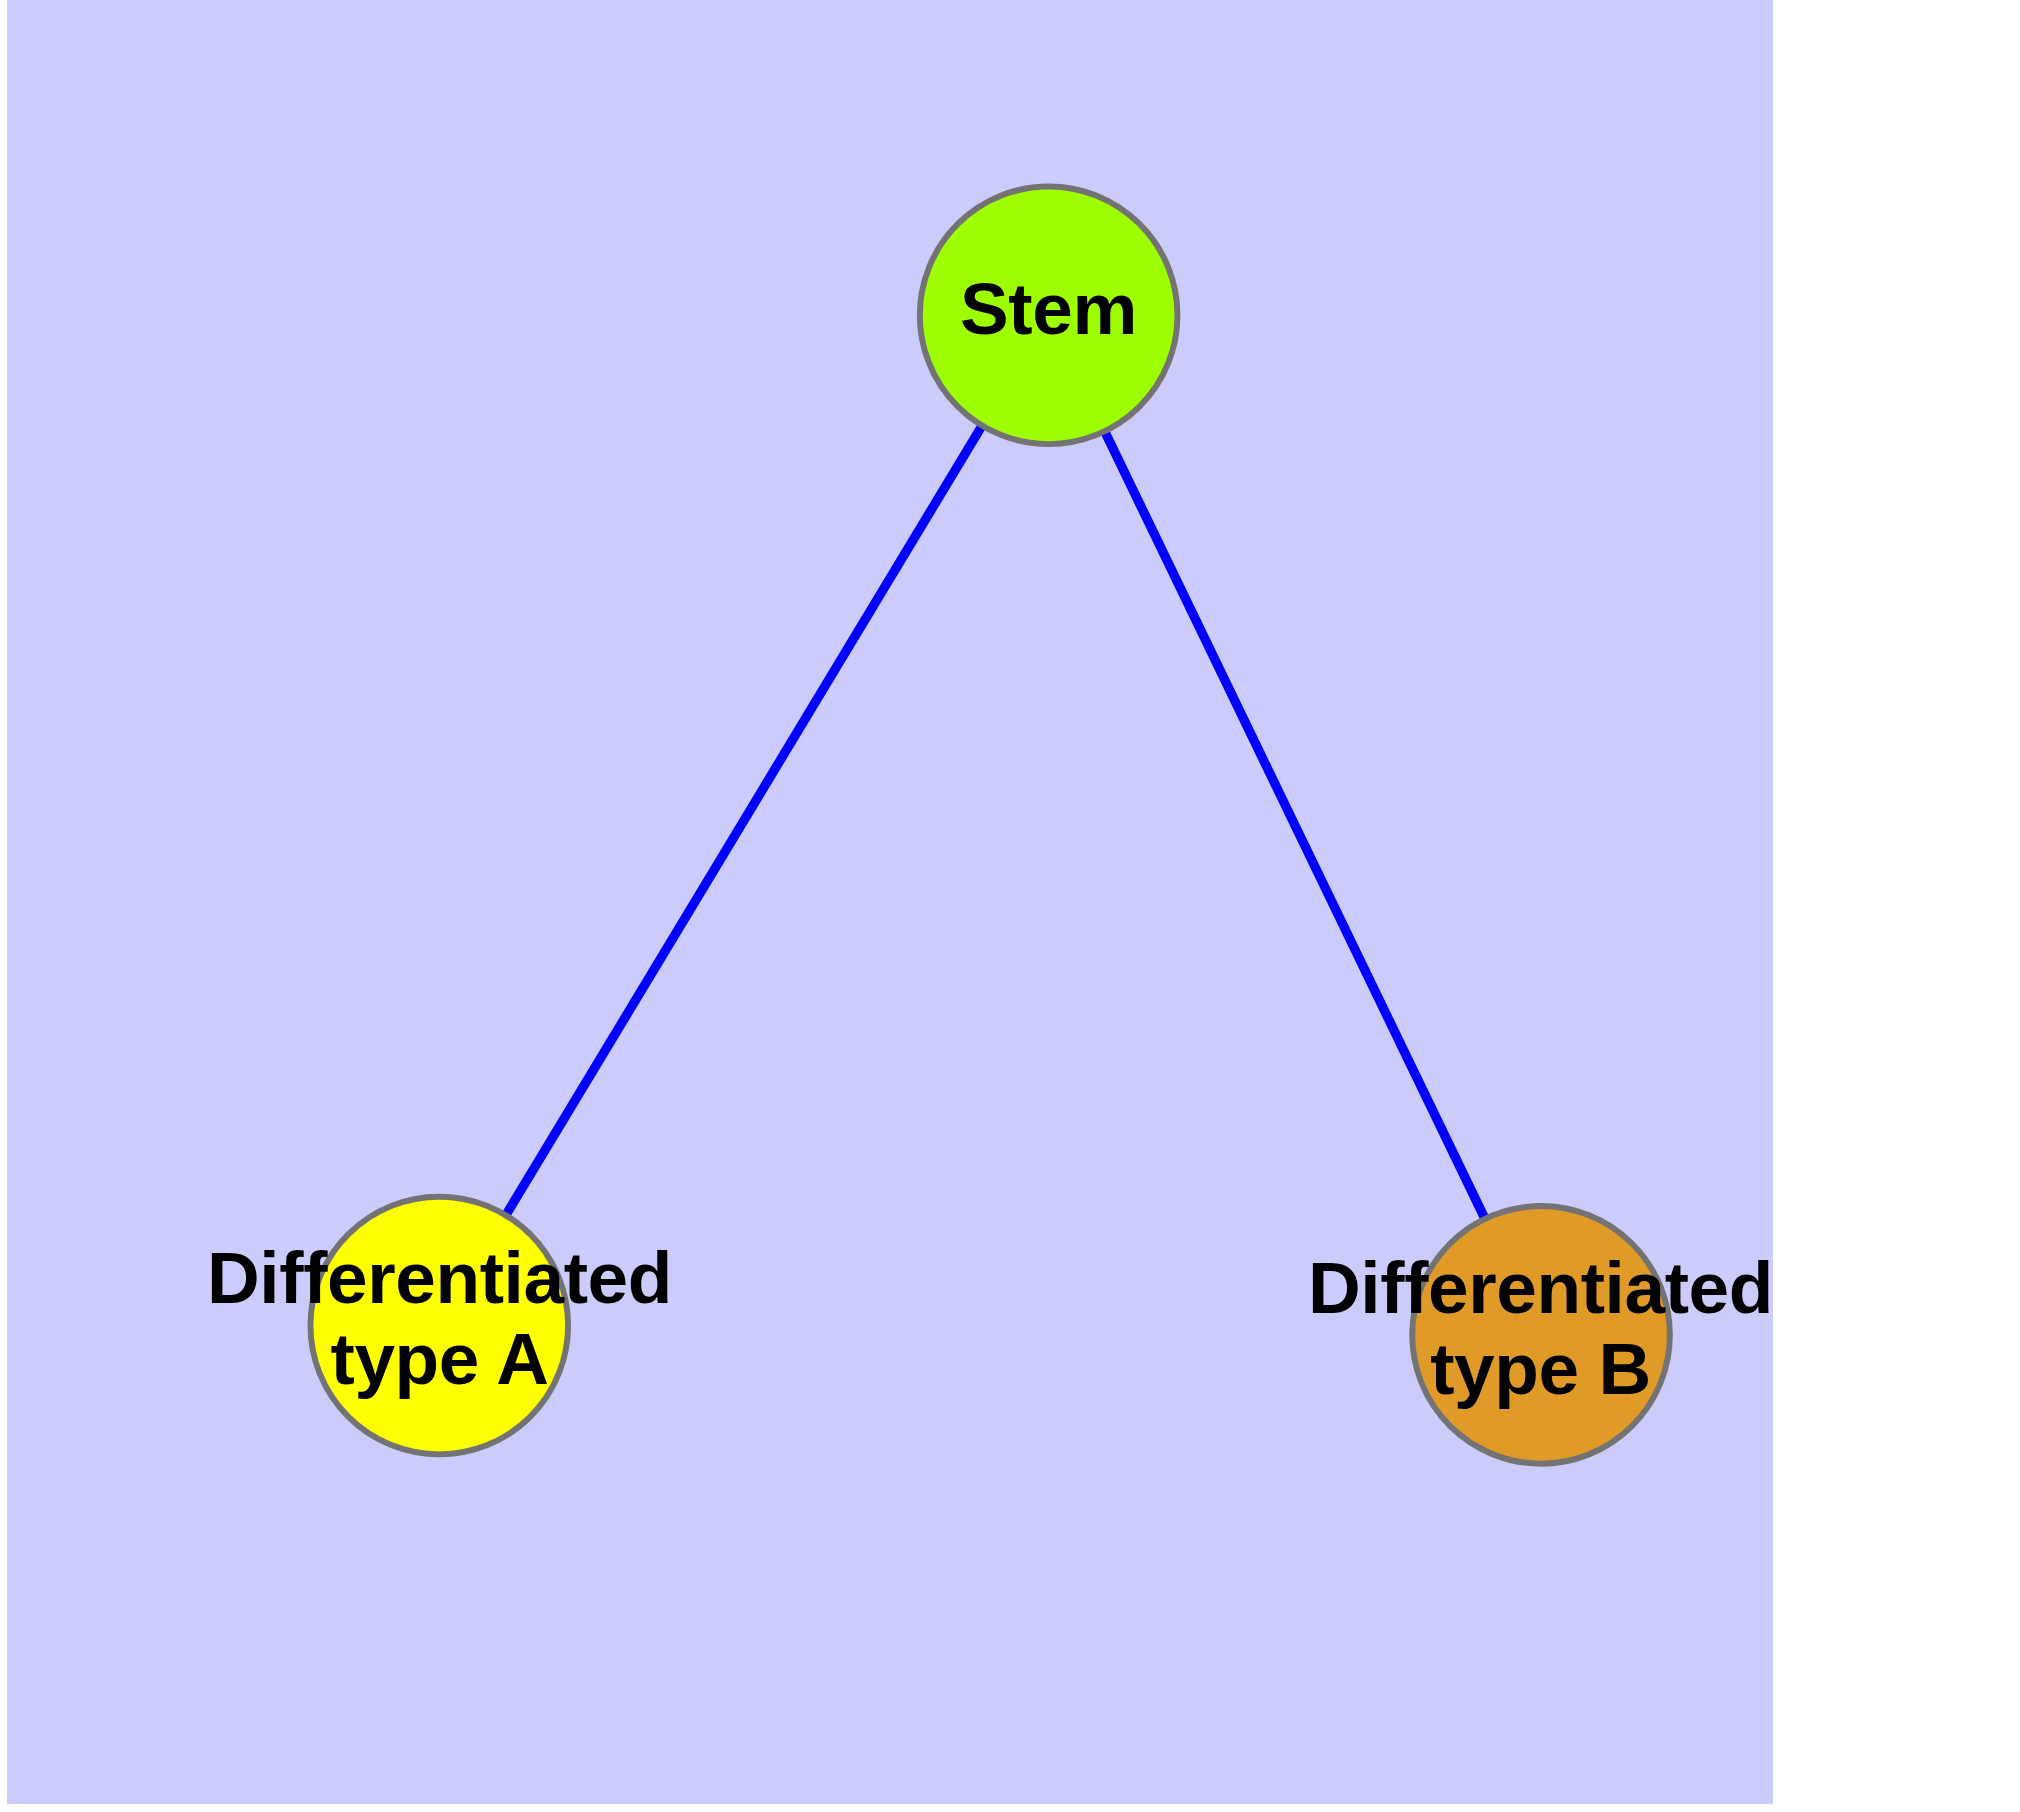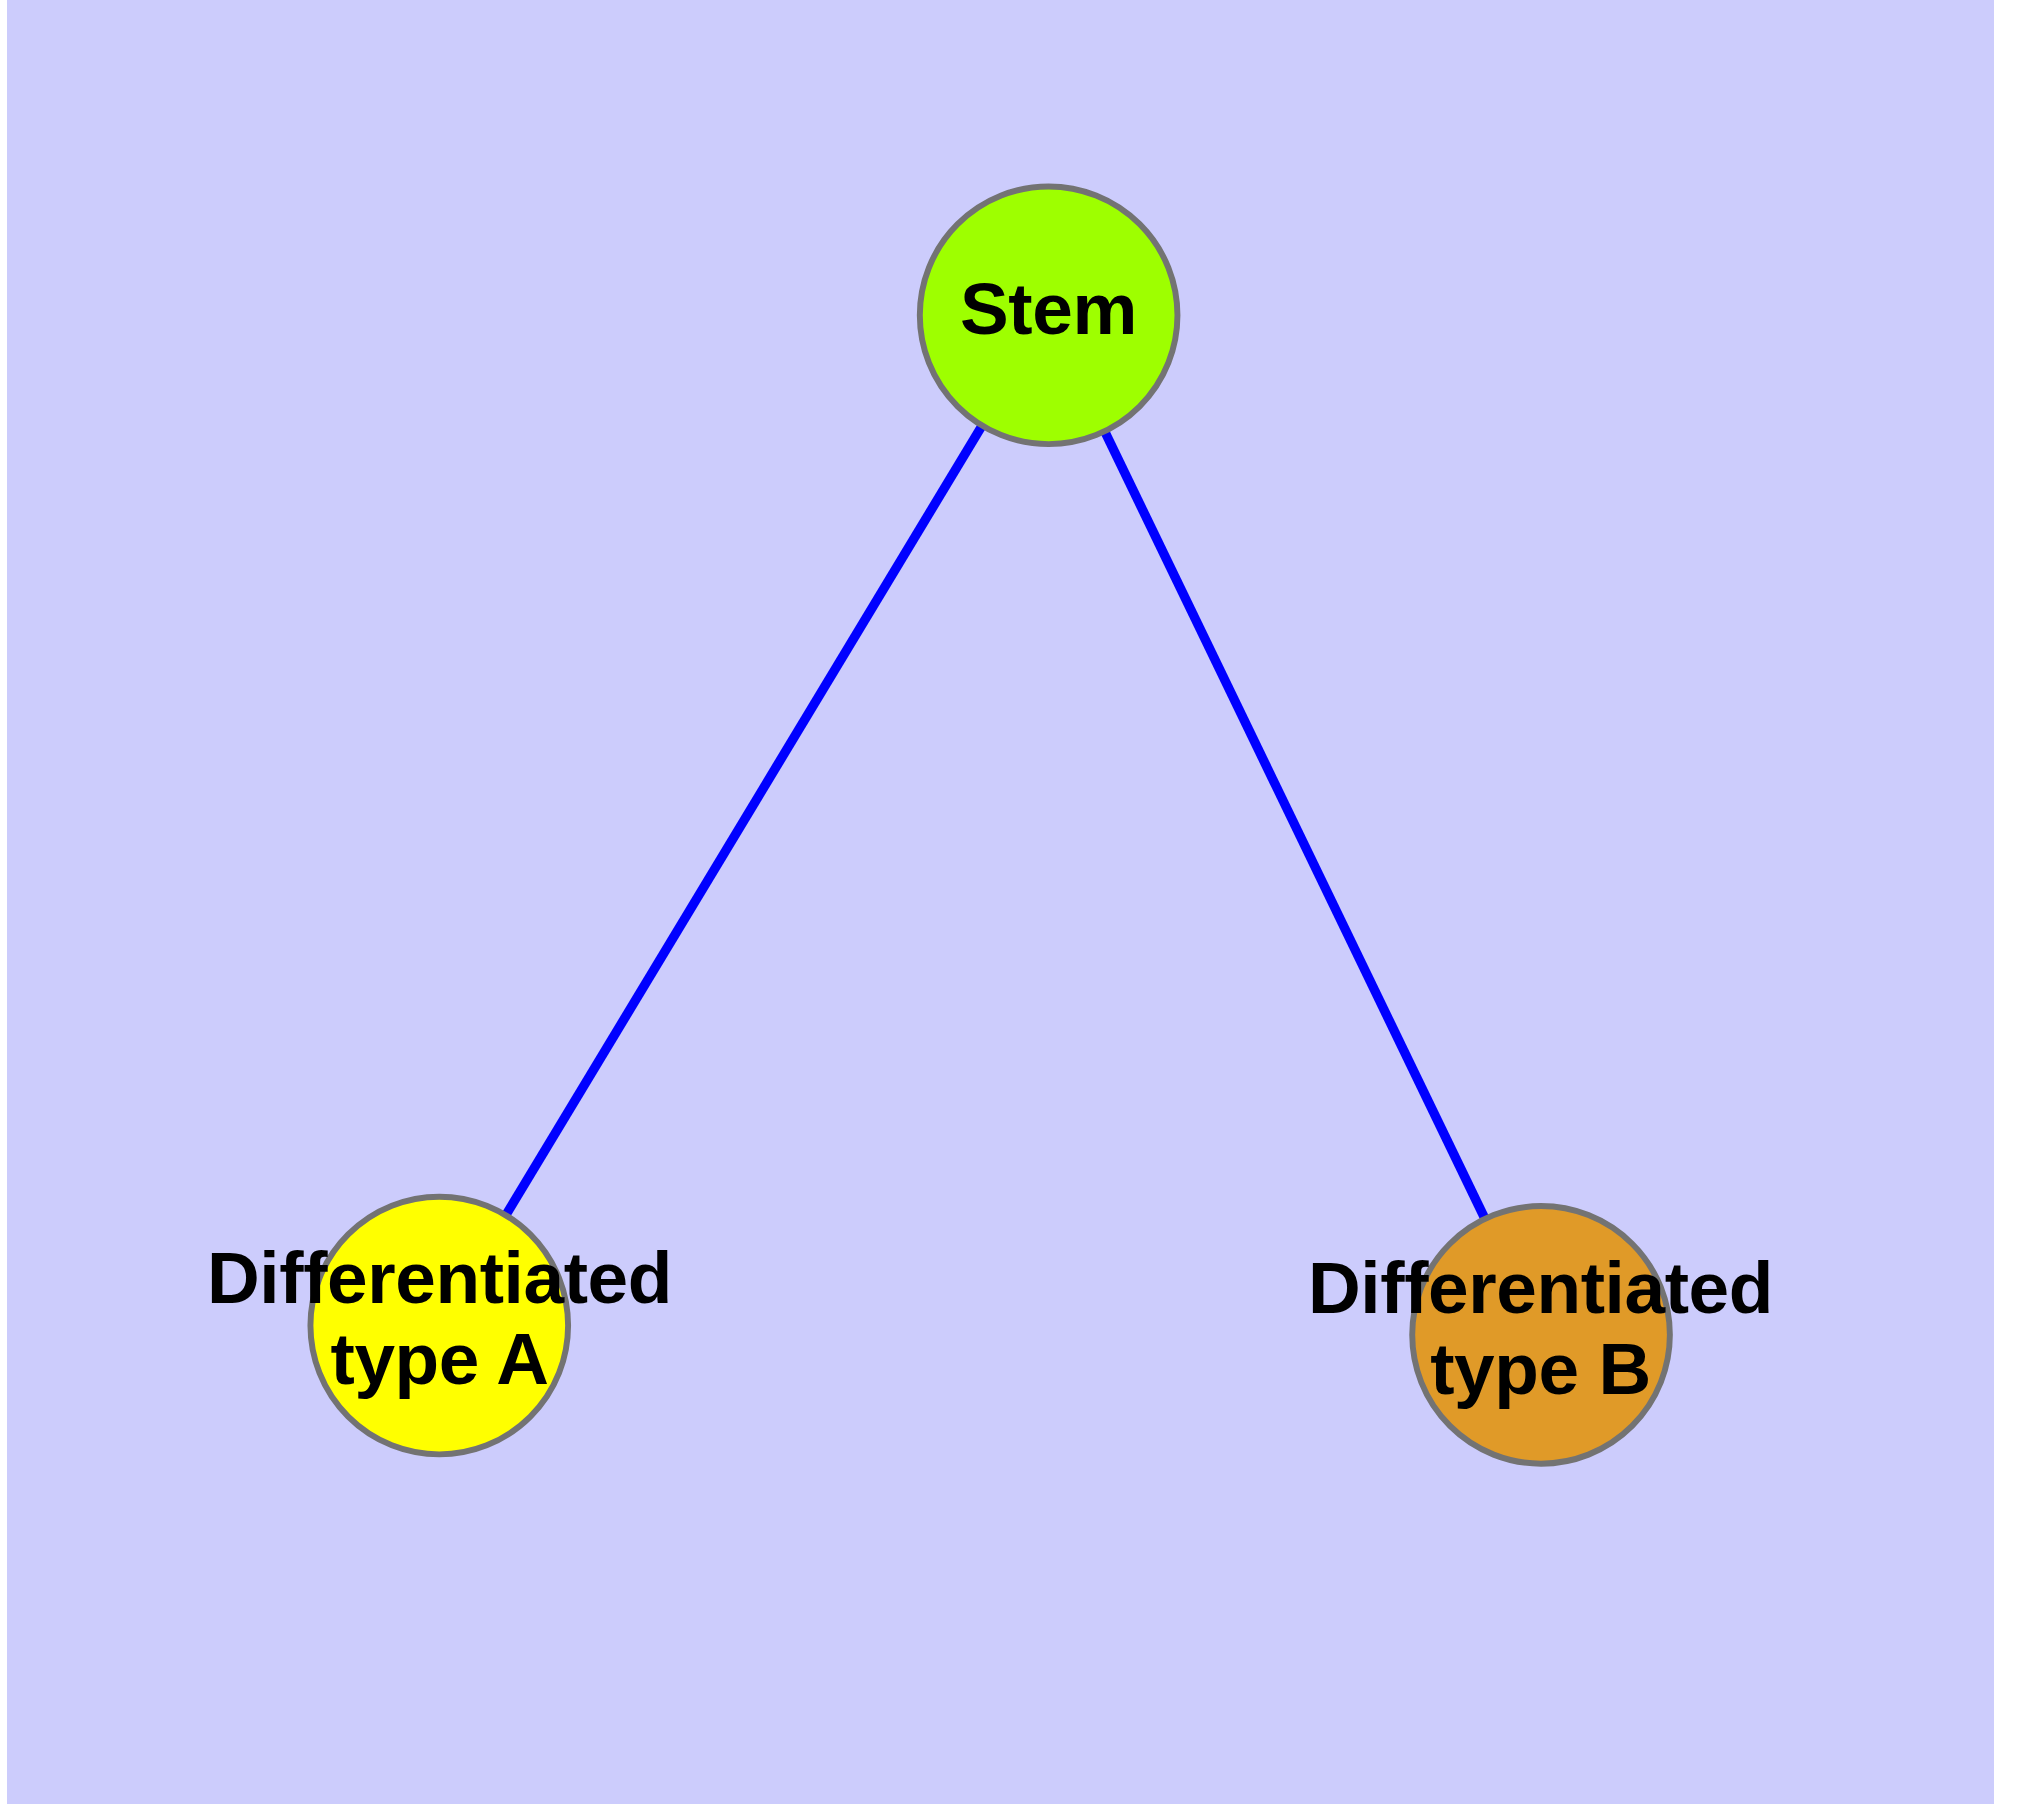--- a/index.html
+++ b/index.html
@@ -2,21 +2,21 @@
 <html style="font-size:13.6px"><head>
 <meta charset="utf-8">
 <style>
   html, body {
     margin: 0;
     padding: 0;
     background: #ffffff;
   }
   #canvas {
     position: relative;
-    width: 1994px;
+    width: 1773px;
     height: 1812px;
     background: #ffffff;
     overflow: hidden;
     font-family: "Liberation Sans", sans-serif;
   }
   #plot-bg {
     position: absolute;
     left: 6.8px;
     top: 0px;
     width: 2014px;

